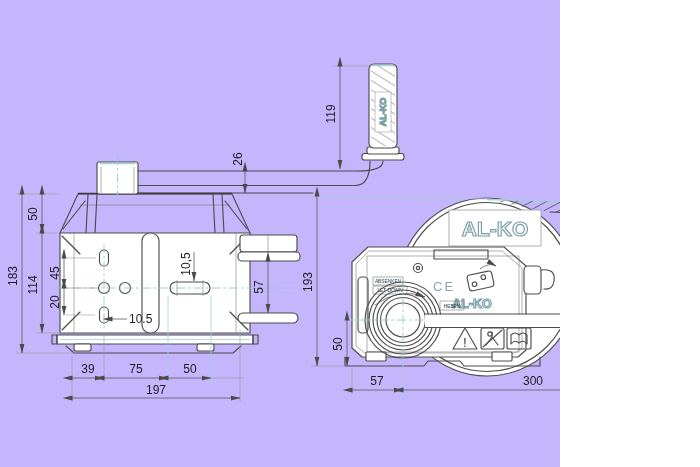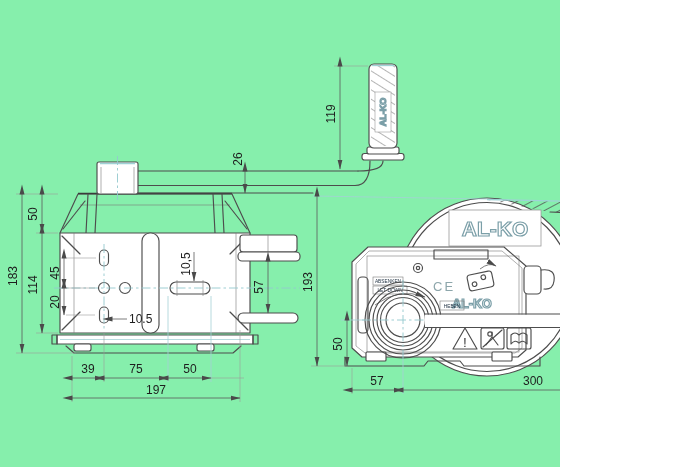--- a/index.html
+++ b/index.html
@@ -1,16 +1,16 @@
 <!DOCTYPE html>
 <html><head>
 <meta charset="utf-8">
 <style>
   html,body{margin:0;padding:0;background:#fff;}
-  .stage{position:relative;width:560px;height:467px;background:#86efac;overflow:hidden;
+  .stage{position:relative;width:560px;height:467px;background:#c4b5fd;overflow:hidden;
          font-family:"Liberation Sans",sans-serif;}
   svg{display:block}
   .ln{stroke:#4d4d4d;stroke-width:1.15;fill:none;stroke-linecap:round;stroke-linejoin:round}
   .lnb{stroke:#3a3a3a;stroke-width:1.5;fill:none;stroke-linejoin:round}
   .lnw{stroke:#4d4d4d;stroke-width:1.15;fill:#ffffff;stroke-linejoin:round}
   .thin{stroke:#7a7a7a;stroke-width:.6;fill:none}
   .dim{stroke:#5b5b5b;stroke-width:.8;fill:none}
   .ext{stroke:#9a9a9a;stroke-width:.6;fill:none}
   .extt{stroke:#a5d0d5;stroke-width:.8;fill:none}
   .cl{stroke:#93c8ce;stroke-width:.9;fill:none;stroke-dasharray:9 3 2.5 3}

